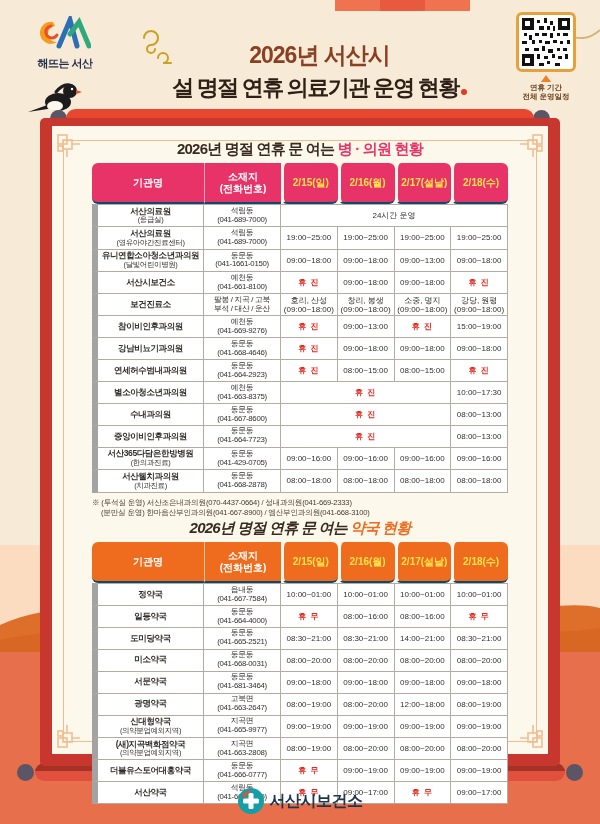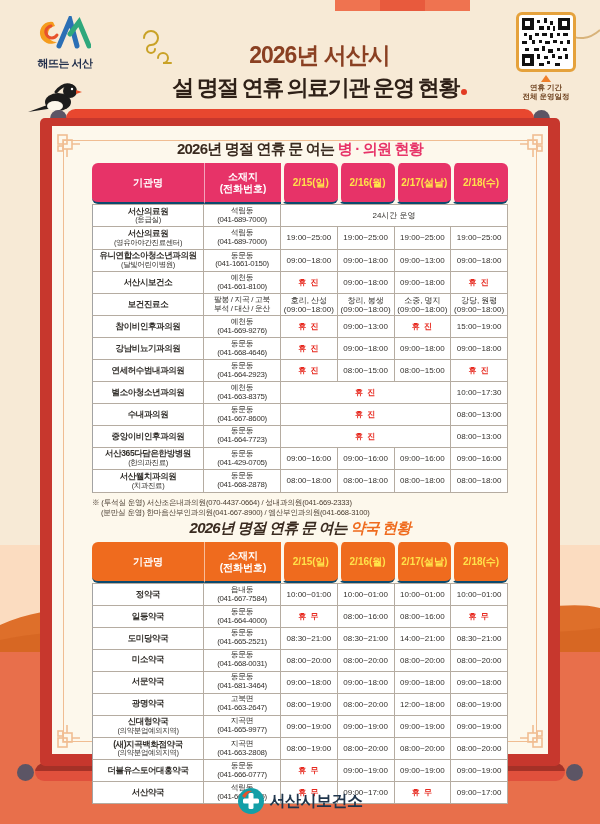--- a/index.html
+++ b/index.html
@@ -60,21 +60,21 @@
   table.medical thead th { background:#e73368; }
   table.pharmacy thead th { background:#ef6b1e; }
   thead th:first-child { border-radius:6px 0 0 6px; }
   thead th:nth-child(2) { border-left:1px solid rgba(255,255,255,0.55); }
   thead th.th-date { border-left:3px solid #fdf8ec; border-radius:6px; color:#ffe24a; }
   tbody td {
     background:#fff; font-size:8px; text-align:center; vertical-align:middle;
     border-right:1px solid #b5aca1; border-bottom:1px solid #b5aca1;
     padding:1.5px 2px; height:18px; line-height:1.15; white-space:pre-line; color:#33302c;
   }
-  tbody td:first-child { border-left:1px solid #a3a3a3; }
+  tbody td:first-child { border-left:6px solid #a3a3a3; }
   tbody tr:first-child td { border-top:1px solid #b5aca1; }
   td.c-name .org { font-weight:bold; font-size:8.5px; letter-spacing:-0.4px; }
   td.c-name .sub { font-size:7.5px; letter-spacing:-0.4px; }
   td.c-loc { font-size:7.8px; letter-spacing:-0.3px; }
   td.closed { color:#e7281e; font-weight:bold; letter-spacing:1px; }
   .notes { width:416px; margin:5px auto 0; font-size:7.6px; color:#4a3c30; line-height:1.35; letter-spacing:-0.2px; }
   .notes .n2 { padding-left:9px; }
   .sec2 { margin-top:1px;font-style:italic; }
   
   .footer-logo { position:absolute; left:0; top:788px; width:600px; display:flex; justify-content:center; align-items:center; gap:6px; }

